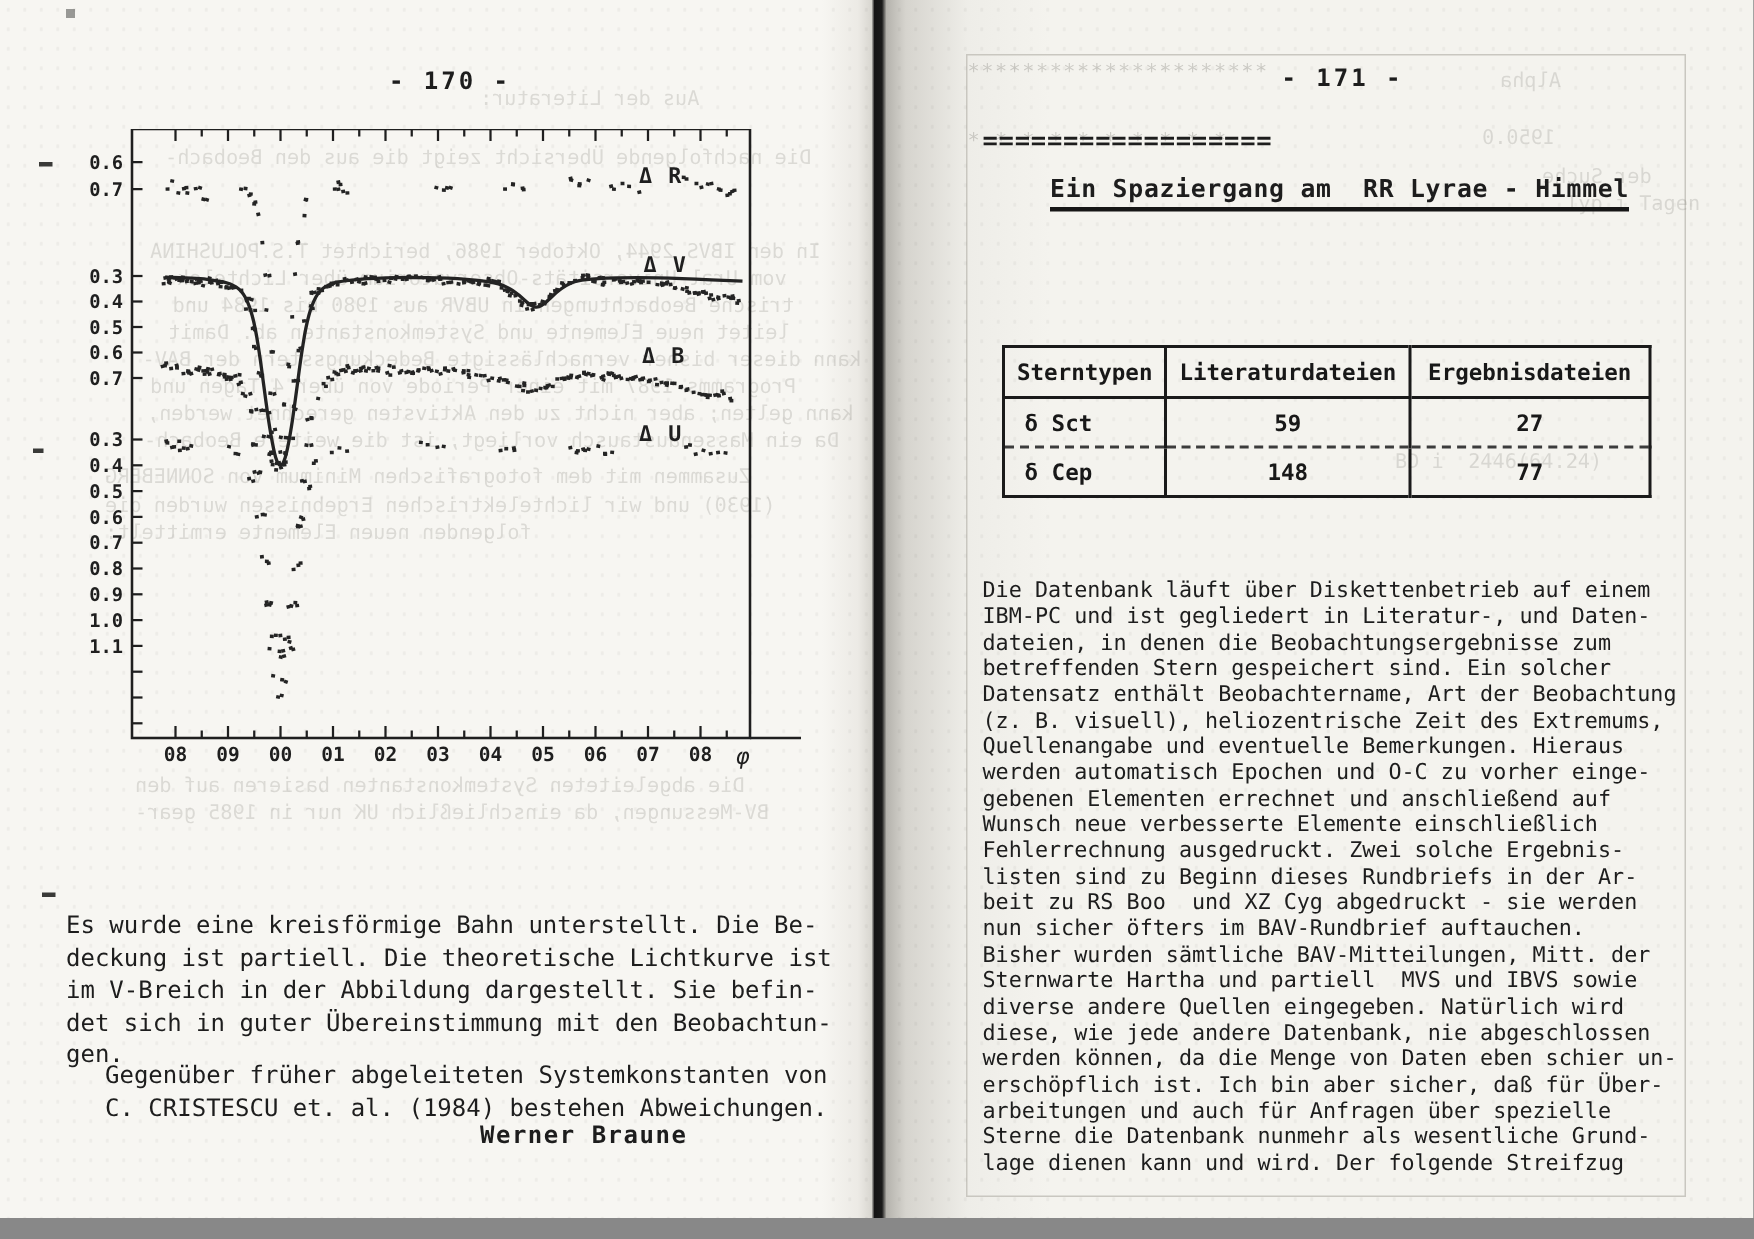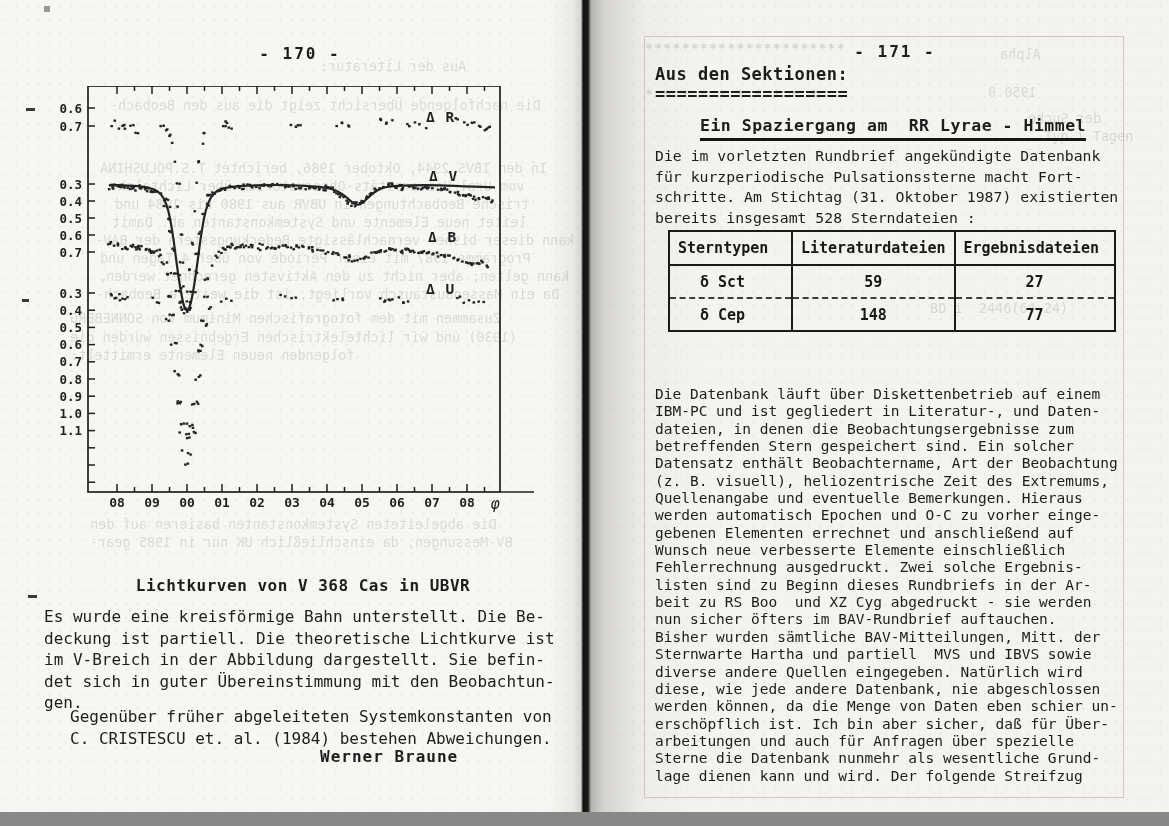--- a/index.html
+++ b/index.html
@@ -29,24 +29,24 @@
   .article-title{font-size:16.5px;font-weight:bold;letter-spacing:.5px;
     border-bottom:3px solid #161616;padding-bottom:3px;}
   .right-intro{font-size:14.8px;line-height:20.6px;}
   .right-body{font-size:14.5px;line-height:17.35px;}
   .page-border{position:absolute;left:644px;top:36px;width:478px;height:760px;
     border:1px solid #c9c7c0;pointer-events:none;}
   .startable{position:absolute;left:668px;top:230px;border-collapse:collapse;
     font-size:15px;font-weight:bold;color:#181818;border:2px solid #1a1a1a;z-index:2;}
   .startable th,.startable td{border-left:2px solid #1a1a1a;padding:0 8px;height:31px;}
   .startable th:first-child,.startable td:first-child{border-left:0;}
-  .startable thead th{border-bottom:2px solid #1a1a1a;height:32px;text-align:left;border-radius:14px;}
+  .startable thead th{border-bottom:2px solid #1a1a1a;height:32px;text-align:center;border-radius:14px;}
   .startable tbody tr+tr td{border-top:2px dashed #3c3c3c;}
   .startable td{text-align:center;}
-  .startable td:first-child{text-align:left;padding-left:30px;width:83px;margin-top:28px;}
+  .startable td:first-child{text-align:left;padding-left:13px;width:83px;margin-top:28px;}
   .startable th:nth-child(2),.startable td:nth-child(2){width:140px;}
   .startable th:nth-child(3),.startable td:nth-child(3){width:142px;}
   .ghost{position:absolute;font-size:13.5px;color:#76746d;opacity:.21;
     filter:blur(.5px);white-space:pre;z-index:1;}
   .ghost.mir{transform:scaleX(-1);}
   .ghost.stars{opacity:.3;filter:blur(.3px);letter-spacing:1px;}
   .artifact{position:absolute;background:#3a3a38;z-index:3;}
   svg{position:absolute;z-index:2;}
   .txt{z-index:2;}
 </style>
@@ -744,21 +744,20 @@
       <rect x="415.7" y="213.1" width="2.6" height="2.3" fill="#242424" transform="rotate(17 417.0 214.2)"></rect>
       <rect x="420.5" y="215.3" width="2.6" height="2.3" fill="#242424" transform="rotate(-9 421.8 216.4)"></rect>
       <rect x="425.4" y="214.5" width="2.6" height="2.3" fill="#242424" transform="rotate(-8 426.7 215.6)"></rect>
       <rect x="430.4" y="214.8" width="2.6" height="2.3" fill="#242424" transform="rotate(8 431.7 215.9)"></rect>
       <text x="374" y="36" fill="#1f1f1f" font-size="14.5" font-weight="bold" letter-spacing="1" font-family="DejaVu Sans Mono, monospace">Δ R</text>
       <text x="377" y="95" fill="#1f1f1f" font-size="14.5" font-weight="bold" letter-spacing="1" font-family="DejaVu Sans Mono, monospace">Δ V</text>
       <text x="376" y="156" fill="#1f1f1f" font-size="14.5" font-weight="bold" letter-spacing="1" font-family="DejaVu Sans Mono, monospace">Δ B</text>
       <text x="374" y="208" fill="#1f1f1f" font-size="14.5" font-weight="bold" letter-spacing="1" font-family="DejaVu Sans Mono, monospace">Δ U</text>
     </svg>
 
-  <div class="txt caption" style="left:88px;top:576px;">Lichtkurven von V 368 Cas in UBVR</div>
 
   <div class="txt left-body" style="left:44px;top:606px;">Es wurde eine kreisförmige Bahn unterstellt. Die Be-
 deckung ist partiell. Die theoretische Lichtkurve ist
 im V-Breich in der Abbildung dargestellt. Sie befin-
 det sich in guter Übereinstimmung mit den Beobachtun-
 gen.</div>
 
   <div class="txt left-body" style="left:44px;top:706px;margin-left:26px;">Gegenüber früher abgeleiteten Systemkonstanten von
 C. CRISTESCU et. al. (1984) bestehen Abweichungen.</div>
 
@@ -766,29 +765,24 @@
 
   <div class="artifact" style="left:26px;top:108px;width:9px;height:3px;"></div>
   <div class="artifact" style="left:22px;top:299px;width:7px;height:3px;"></div>
   <div class="artifact" style="left:28px;top:595px;width:9px;height:3px;"></div>
   <div class="artifact" style="left:44px;top:6px;width:6px;height:6px;opacity:.5;"></div>
 
   <div class="page-border"></div>
 
   <div class="txt pageno" style="left:840px;top:42px;width:110px;text-align:center;">- 171 -</div>
 
-  <div class="txt sec-head" style="left:655px;top:64px;">Aus den Sektionen:</div>
   <div class="txt sec-eq" style="left:655px;">==================</div>
 
   <div class="txt article-title" style="left:700px;top:116px;">Ein Spaziergang am  RR Lyrae - Himmel</div>
 
-  <div class="txt right-intro" style="left:655px;top:146px;">Die im vorletzten Rundbrief angekündigte Datenbank
-für kurzperiodische Pulsationssterne macht Fort-
-schritte. Am Stichtag (31. Oktober 1987) existierten
-bereits insgesamt 528 Sterndateien :</div>
 
   <table class="startable">
     <thead>
       <tr>
         <th>Sterntypen</th>
         <th>Literaturdateien</th>
         <th>Ergebnisdateien</th>
       </tr>
     </thead>
     <tbody>

